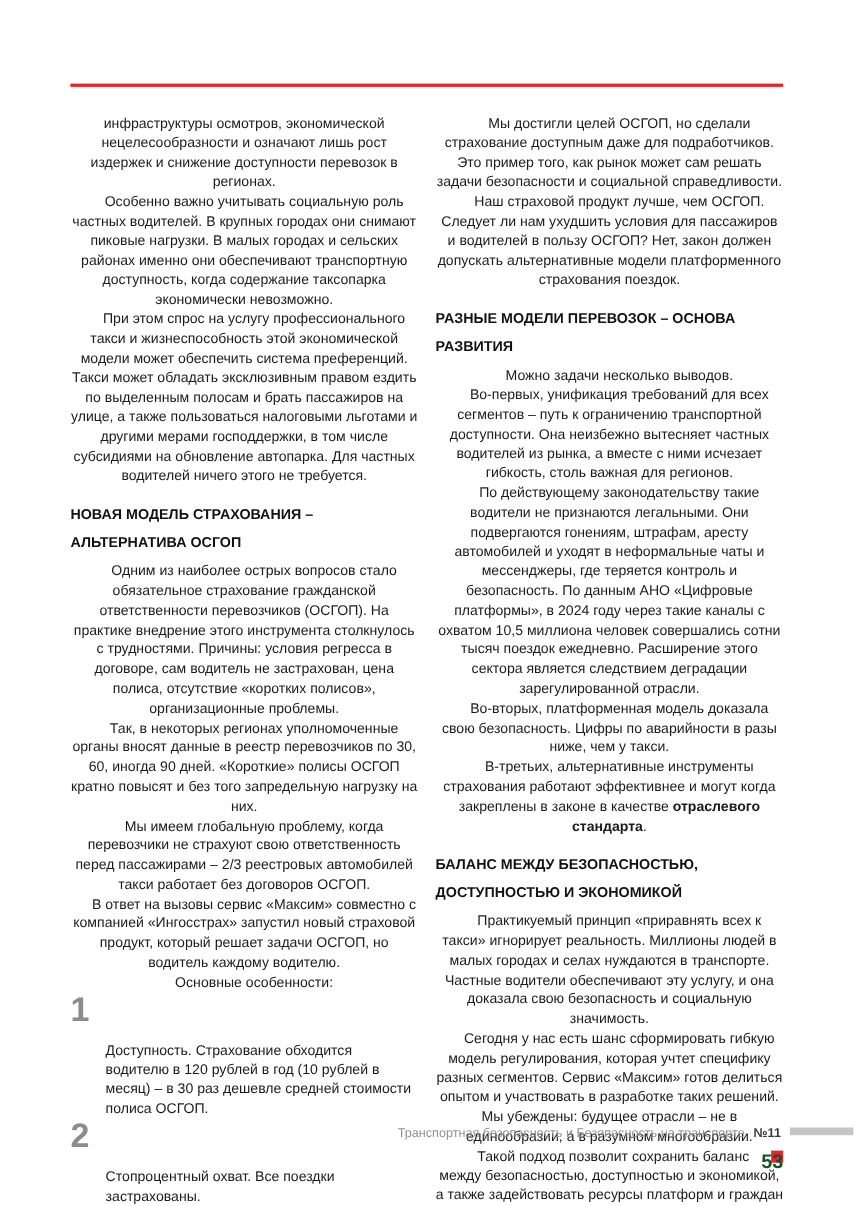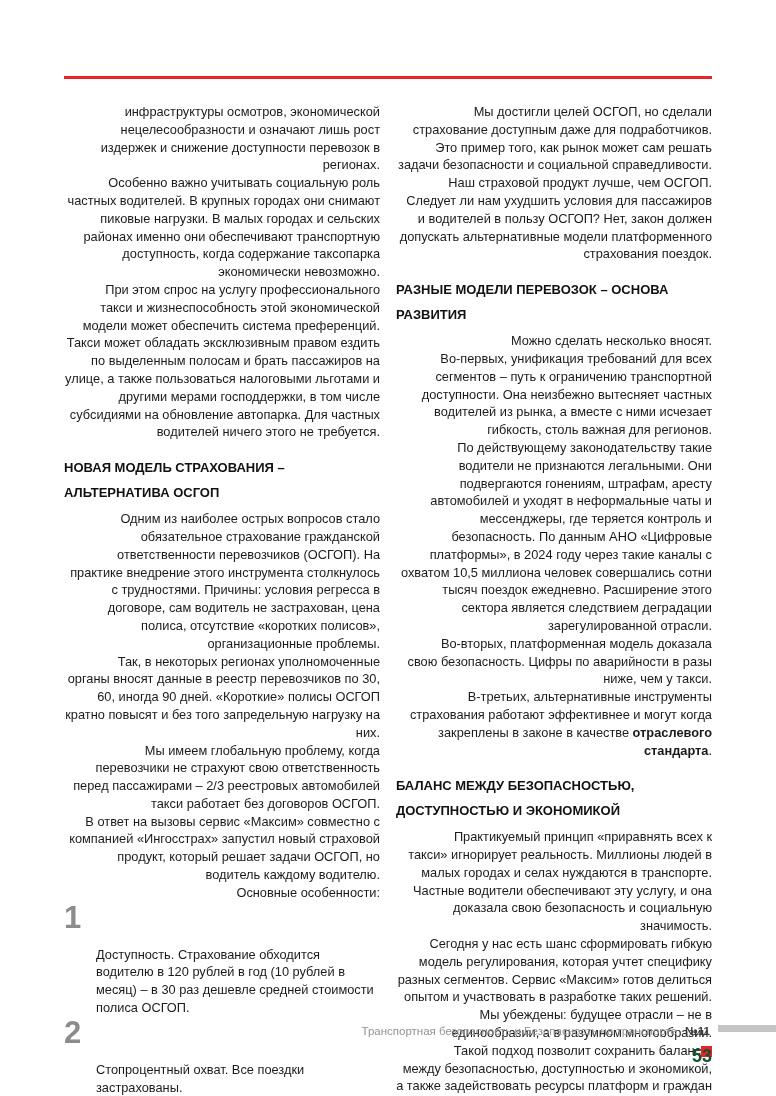--- a/index.html
+++ b/index.html
@@ -20,21 +20,21 @@
   .columns {
     position: absolute;
     left: 64px; right: 64px; top: 103px;
     display: flex;
     gap: 16px;
   }
   .col { flex: 1 1 0; min-width: 0; }
   .col p {
     font-size: 12.8px;
     line-height: 17.8px;
-    text-align: right;
+    text-align: center;
   }
   .col p.indent { text-indent: 18px; }
   h2.section-heading {
     font-size: 13px;
     line-height: 25px;
     font-weight: bold;
     color: #111111;
     margin-top: 14px;
     margin-bottom: 5px;
     letter-spacing: 0px;
@@ -130,21 +130,21 @@
       <div class="feature-text">Расширенный круг защиты. Возмещается вред не только пассажирам, но и водителям, а также пешеходам.</div>
     </div>
   </div>
 
   <div class="col">
     <p class="indent">Мы достигли целей ОСГОП, но сделали страхование доступным даже для подработчиков. Это пример того, как рынок может сам решать задачи безопасности и социальной справедливости.</p>
     <p class="indent">Наш страховой продукт лучше, чем ОСГОП. Следует ли нам ухудшить условия для пассажиров и водителей в пользу ОСГОП? Нет, закон должен допускать альтернативные модели платформенного страхования поездок.</p>
 
     <h2 class="section-heading">РАЗНЫЕ МОДЕЛИ ПЕРЕВОЗОК – ОСНОВА РАЗВИТИЯ</h2>
 
-    <p class="indent">Можно сделать несколько вносят.</p>
+    <p class="indent">Можно задачи несколько выводов.</p>
     <p class="indent">Во-первых, унификация требований для всех сегментов – путь к ограничению транспортной доступности. Она неизбежно вытесняет частных водителей из рынка, а вместе с ними исчезает гибкость, столь важная для регионов.</p>
     <p class="indent">По действующему законодательству такие водители не признаются легальными. Они подвергаются гонениям, штрафам, аресту автомобилей и уходят в неформальные чаты и мессенджеры, где теряется контроль и безопасность. По данным АНО «Цифровые платформы», в 2024 году через такие каналы с охватом 10,5 миллиона человек совершались сотни тысяч поездок ежедневно. Расширение этого сектора является следствием деградации зарегулированной отрасли.</p>
     <p class="indent">Во-вторых, платформенная модель доказала свою безопасность. Цифры по аварийности в разы ниже, чем у такси.</p>
     <p class="indent"><span>В-третьих, альтернативные инструменты страхования работают эффективнее и могут когда закреплены в законе в качестве </span><span class="bold-inline">отраслевого стандарта</span><span>.</span></p>
 
     <h2 class="section-heading">БАЛАНС МЕЖДУ БЕЗОПАСНОСТЬЮ, ДОСТУПНОСТЬЮ И ЭКОНОМИКОЙ</h2>
 
     <p class="indent">Практикуемый принцип «приравнять всех к такси» игнорирует реальность. Миллионы людей в малых городах и селах нуждаются в транспорте. Частные водители обеспечивают эту услугу, и она доказала свою безопасность и социальную значимость.</p>
     <p class="indent">Сегодня у нас есть шанс сформировать гибкую модель регулирования, которая учтет специфику разных сегментов. Сервис «Максим» готов делиться опытом и участвовать в разработке таких решений. Мы убеждены: будущее отрасли – не в единообразии, а в разумном многообразии.</p>
     <p class="indent"><span class="end-mark"></span><span>Такой подход позволит сохранить баланс между безопасностью, доступностью и экономикой, а также задействовать ресурсы платформ и граждан без чрезмерной нагрузки на бюджет и инфраструктуру.</span></p>

